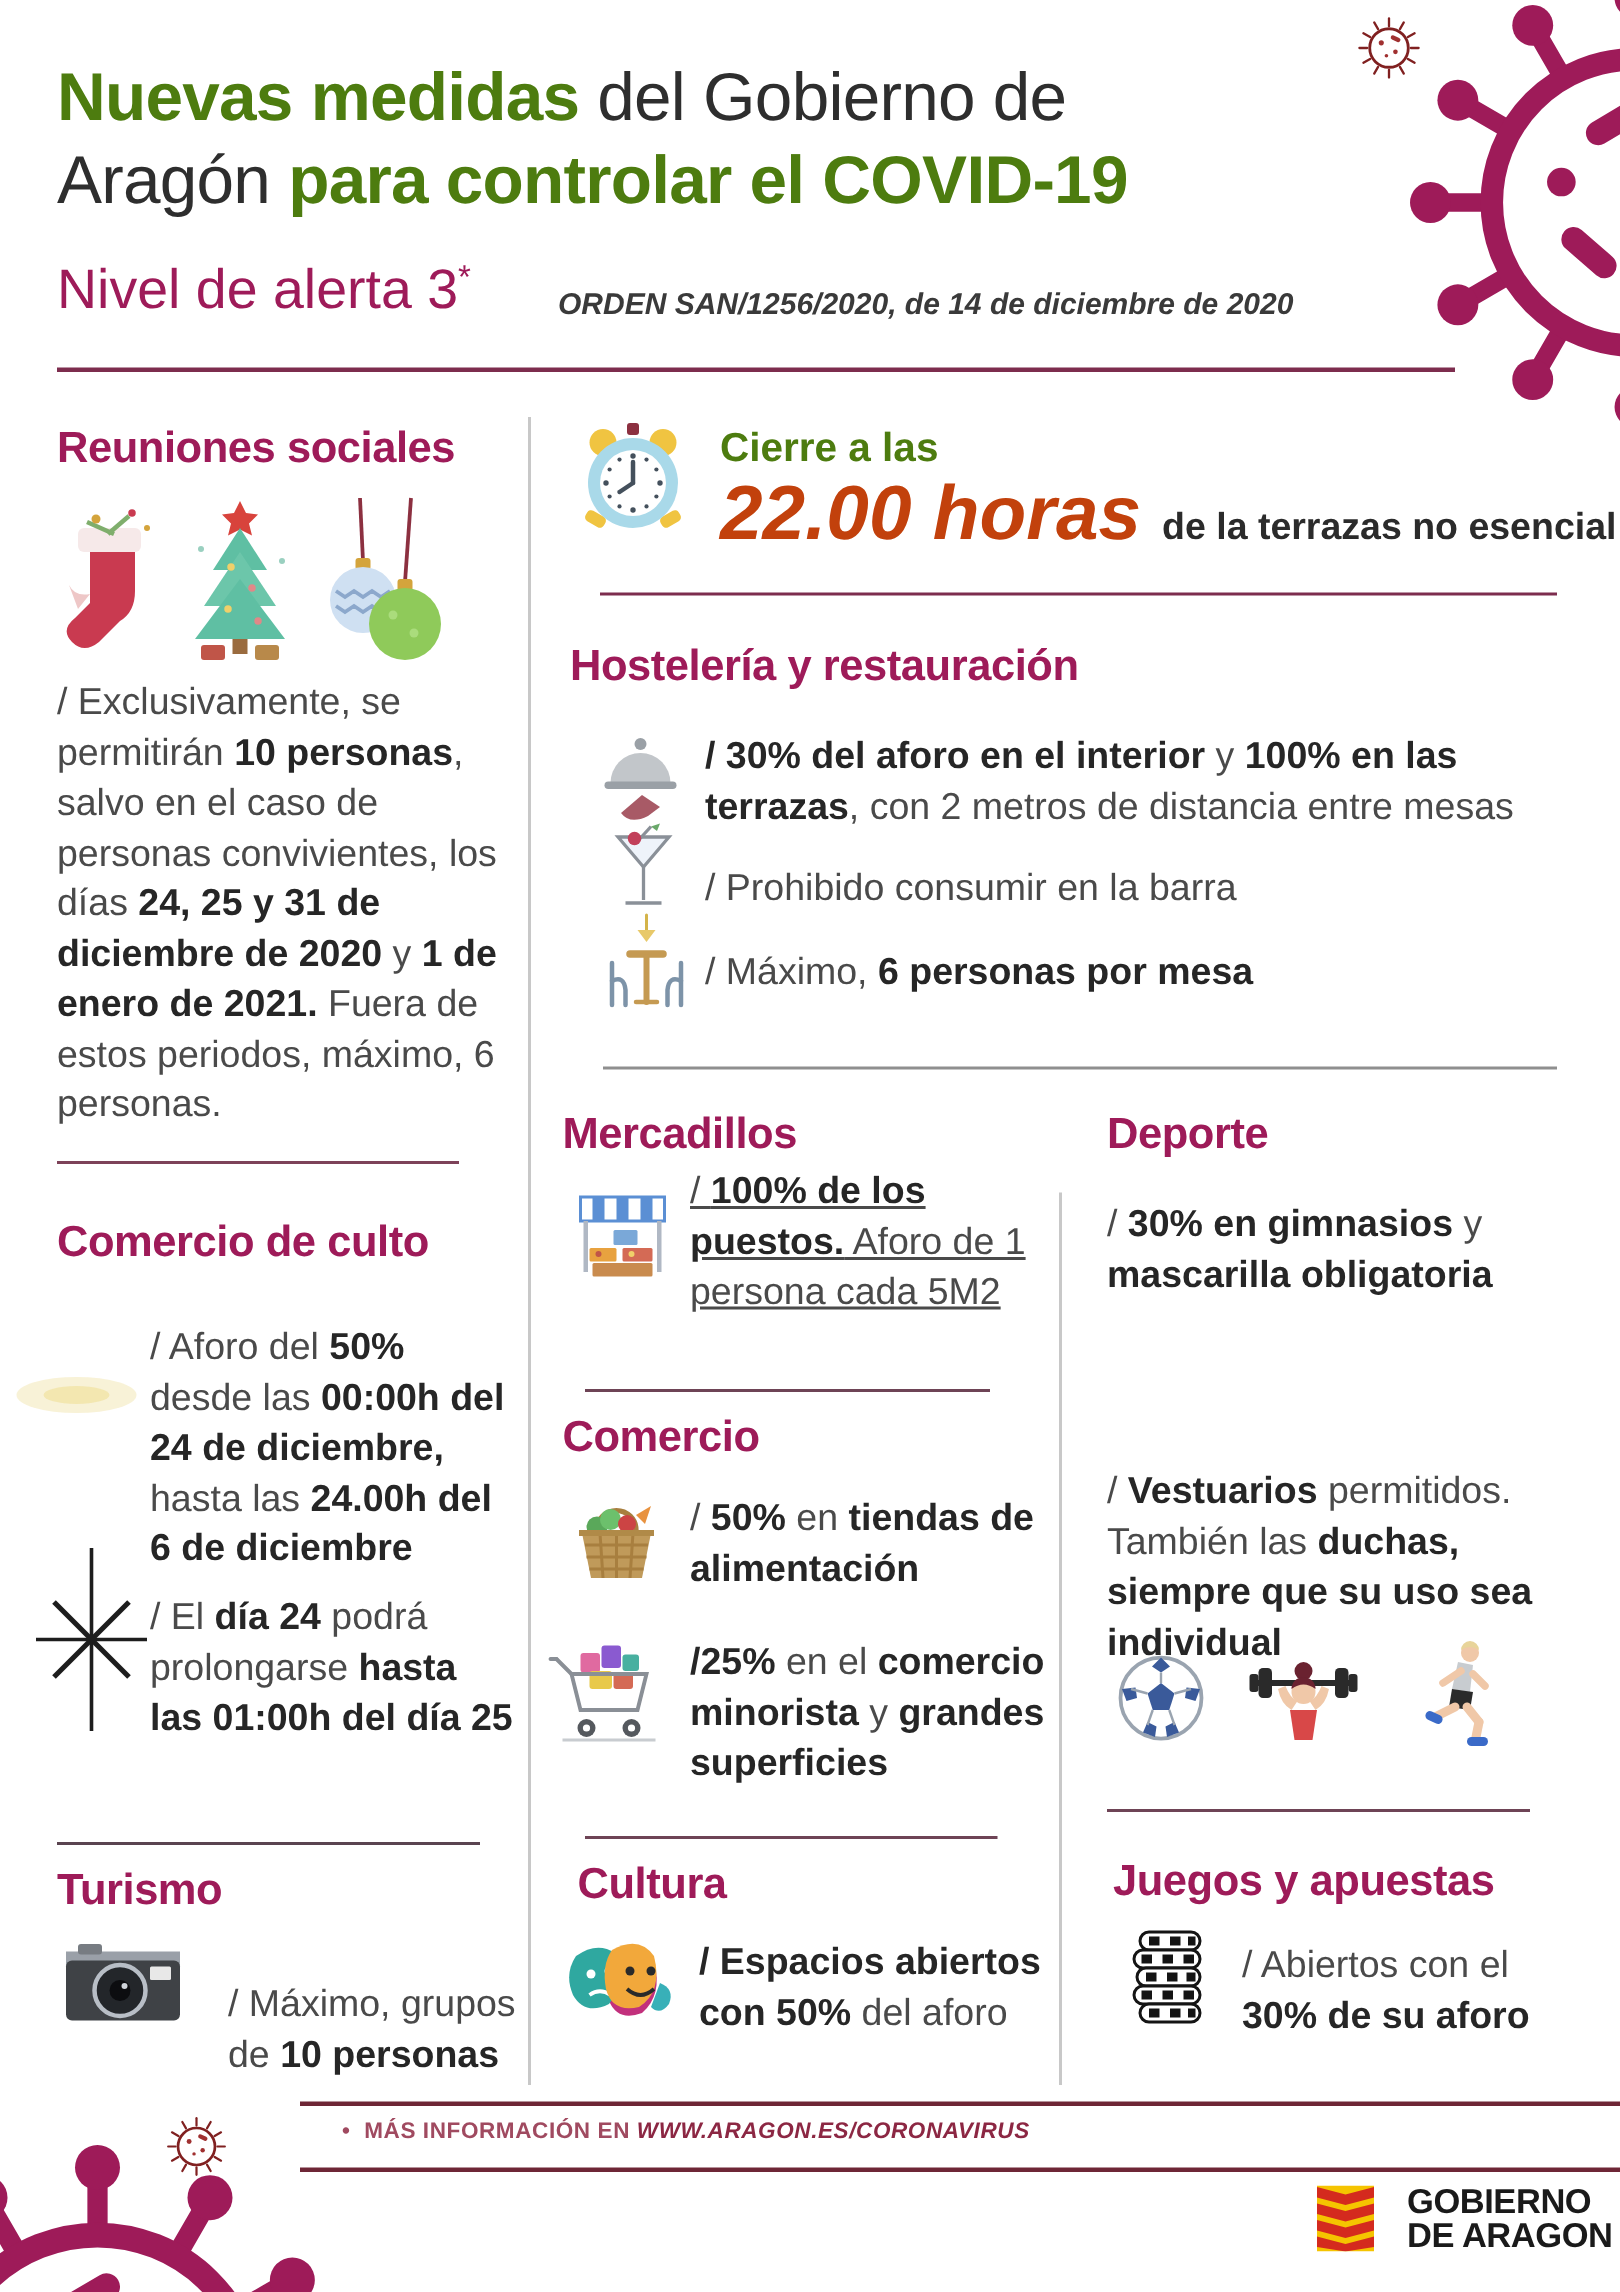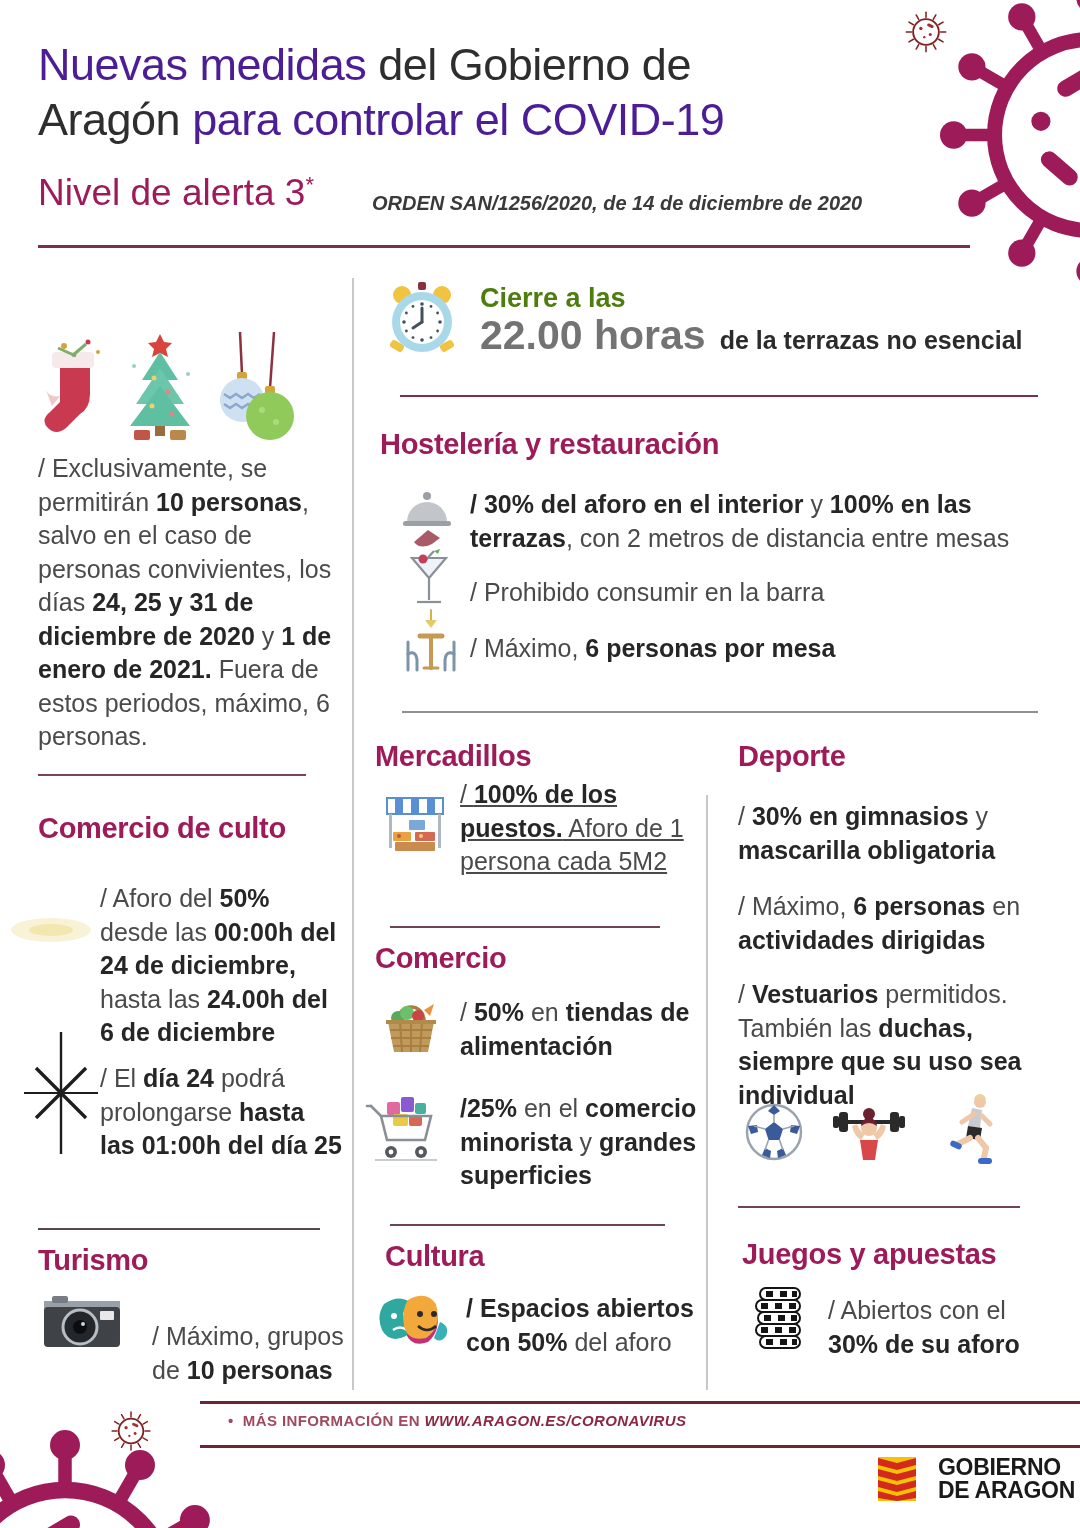--- a/index.html
+++ b/index.html
@@ -1,31 +1,31 @@
 <!DOCTYPE html>
 <html><head>
 <meta charset="utf-8">
 <style>
   html,body{margin:0;padding:0;background:#e9e9e9;}
   .page{position:relative;width:1080px;height:1528px;background:#ffffff;overflow:hidden;
         font-family:"Liberation Sans","DejaVu Sans",sans-serif;color:#3f3f3f;}
   .abs{position:absolute;}
   .h1{font-size:45px;line-height:1.22;font-weight:400;color:#2e2e2e;letter-spacing:-0.5px;}
-  .h1 .accent{color:#4c1d95;font-weight:400;}
+  .h1 .accent{color:#4d7c0f;font-weight:700;}
   .alert{font-size:37px;color:#9e1b59;font-weight:500;}
   .alert sup{font-size:22px;}
   .order{font-size:20px;font-style:italic;font-weight:600;color:#3a3a3a;}
   .sec-title{font-size:29px;font-weight:800;color:#9e1b59;letter-spacing:-0.3px;}
   .body-text{font-size:25px;line-height:1.34;color:#4a4a4a;}
   .body-text strong{font-weight:800;color:#262626;}
   .hline{height:2px;background:#7d2d4e;}
   .hline-gray{height:2px;background:#8f8f8f;}
   .vline{width:2px;background:#c8c8c8;}
   .closure-l1{font-size:27px;font-weight:800;color:#4d7c0f;}
-  .closure-time{font-size:41px;font-weight:800;color:#737373;}
+  .closure-time{font-size:51px;font-weight:800;color:#c2410c;font-style:italic;}
   .closure-l2{font-size:25px;font-weight:800;color:#2b2b2b;}
   .footer-info{font-size:15px;letter-spacing:0.4px;color:#a04a60;font-weight:600;}
   .footer-info .link{color:#8c2743;font-weight:800;font-style:italic;}
   .logo-text{font-size:23px;font-weight:800;color:#1a1a1a;line-height:1.02;letter-spacing:-0.3px;}
   svg{display:block;}
 </style>
 </head>
 <body>
 
 <div class="page">
@@ -122,20 +122,21 @@
   <svg class="abs" style="left:902px;top:8px;" width="48" height="48" viewBox="0 0 56 56">
       <use href="#virusSmall"></use>
     </svg>
   <svg class="abs" style="left:940px;top:-15px;" width="300" height="300" viewBox="0 0 220 220">
       <use href="#virusBig"></use>
     </svg>
 
   <div class="abs vline" style="left:352px;top:278px;height:1112px;"></div>
   <div class="abs vline" style="left:706px;top:795px;height:595px;"></div>
 
+  <div class="abs sec-title" style="left:38px;top:283px;">Reuniones sociales</div>
 
   <svg class="abs" style="left:42px;top:332px;" width="68" height="110" viewBox="0 0 68 110">
     <g stroke="none">
       <path d="M14,32 h34 v30 q0,14 -10,20 l-14,14 q-10,8 -18,0 q-8,-8 2,-16 l10,-10 v-38 z" fill="#c93a50"></path>
       <rect x="10" y="20" width="42" height="16" rx="4" fill="#f6e9e9"></rect>
       <path d="M4,58 q4,8 14,6 l-8,10 z" fill="#eec7c7"></path>
       <line x1="16" y1="16" x2="34" y2="24" stroke="#7fae6c" stroke-width="3"></line>
       <line x1="44" y1="12" x2="30" y2="24" stroke="#7fae6c" stroke-width="3"></line>
       <circle cx="22" cy="14" r="3" fill="#d4a43c"></circle>
         <circle cx="46" cy="10" r="2.5" fill="#c93a50"></circle>
@@ -367,21 +368,20 @@
       <circle cx="42" cy="28" r="3" fill="#2a2a2a"></circle>
         <circle cx="56" cy="28" r="3" fill="#2a2a2a"></circle>
       <path d="M40,40 q9,8 18,0" stroke="#2a2a2a" stroke-width="2.5" fill="none"></path>
       <path d="M62,36 q10,4 6,14 q-6,8 -12,2" fill="#38b0b8"></path>
     </g>
   </svg>
   <div class="abs body-text" style="left:466px;top:1292px;width:245px;"><strong>/ Espacios abiertos con 50%</strong> del aforo</div>
 
   <div class="abs sec-title" style="left:738px;top:740px;">Deporte</div>
   <div class="abs body-text" style="left:738px;top:800px;width:308px;">/ <strong>30% en gimnasios</strong> y <strong>mascarilla obligatoria</strong></div>
-  <div class="abs body-text" style="left:738px;top:890px;width:308px;">/ Máximo, <strong>6 personas</strong> en <strong>actividades dirigidas</strong></div>
   <div class="abs body-text" style="left:738px;top:978px;width:312px;">/ <strong>Vestuarios</strong> permitidos. También las <strong>duchas, siempre que su uso sea individual</strong></div>
 
   <svg class="abs" style="left:742px;top:1100px;" width="64" height="64" viewBox="0 0 64 64">
     <circle cx="32" cy="32" r="27" fill="#ffffff" stroke="#9aa4b0" stroke-width="2.5"></circle>
     <g fill="#3a5a9a">
       <path d="M32,22 l9,7 -3.5,11 h-11 L23,29 z"></path>
       <path d="M32,5 l6,6 -6,4 -6,-4 z"></path>
         <path d="M58,26 l-3,8 -7,-2 1,-7 z"></path>
       <path d="M6,26 l9,-1 1,7 -7,2 z"></path>
         <path d="M44,55 l-8,3 -1,-7 6,-3 z"></path>

